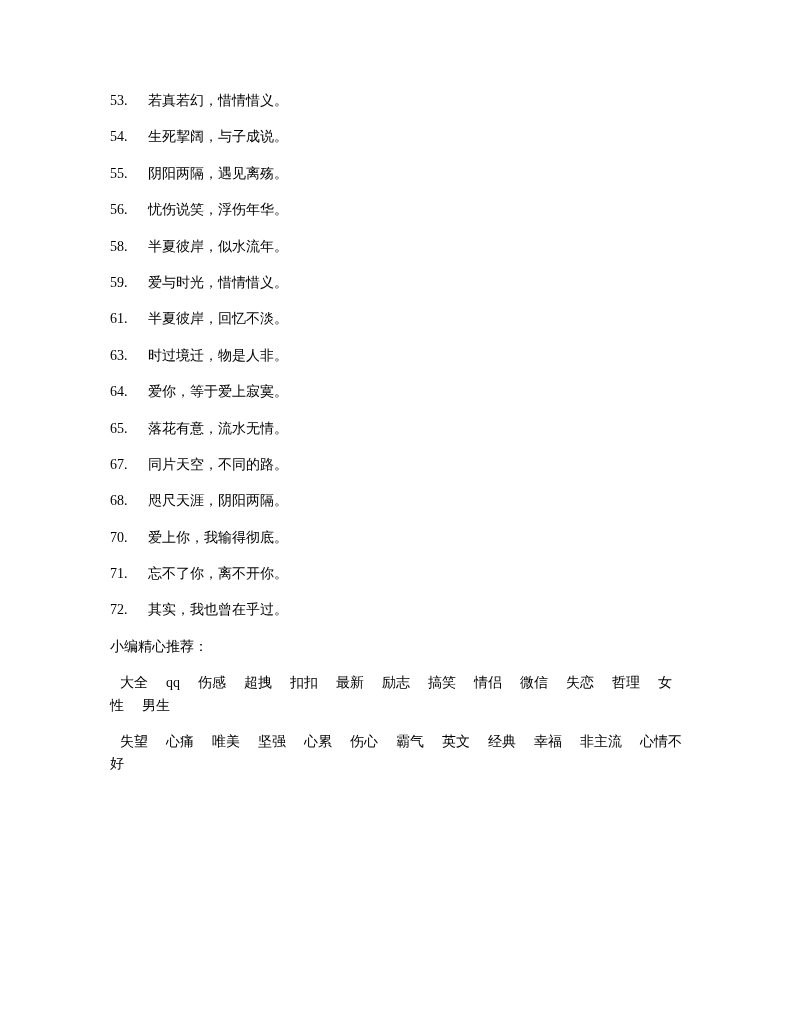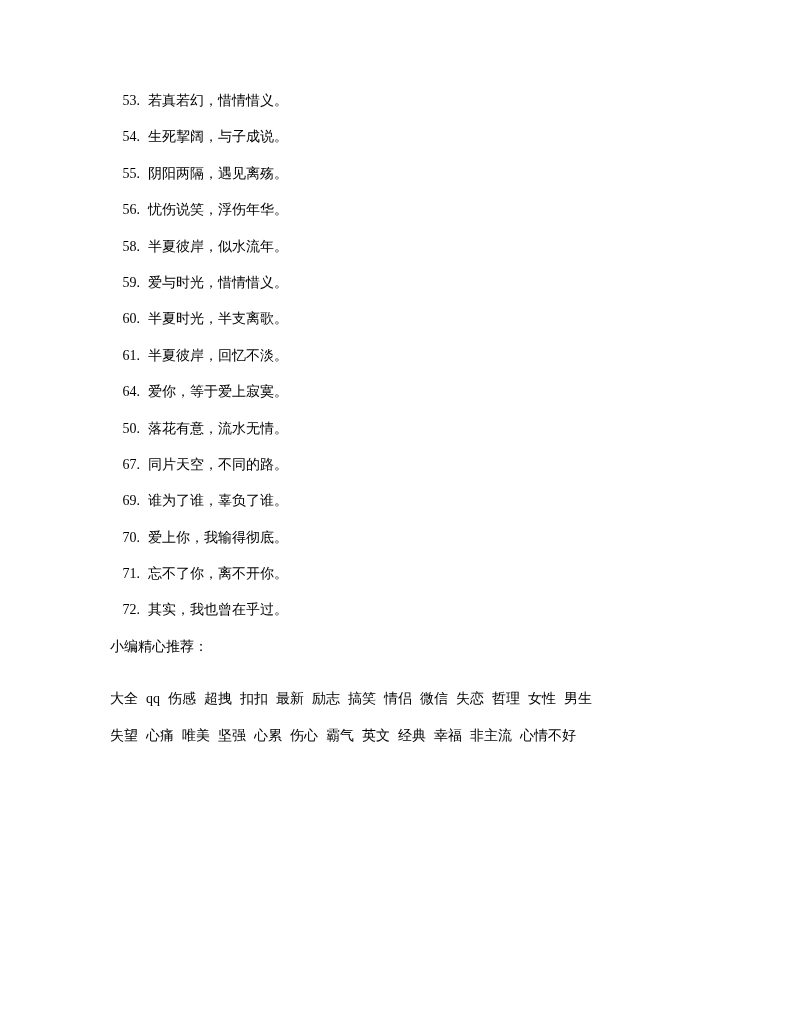--- a/index.html
+++ b/index.html
@@ -16,37 +16,37 @@
     color: #000000;
     padding: 90px 110px 0 110px;
     line-height: 1.6;
   }
   .list-item {
     display: flex;
     margin-bottom: 14px;
   }
   .item-number {
     min-width: 38px;
-    text-align: right;
     padding-right: 8px;
   }
   .item-text {
     flex: 1;
   }
   .recommend-title {
     margin-top: 4px;
-    margin-bottom: 30px;
+    margin-bottom: 14px;
   }
   .tags-row {
     margin-bottom: 14px;
     word-spacing: 4px;
   }
   .tag {
     display: inline;
     margin-right: 8px;
+    margin-left: 10px;
   }
 </style>
 </head>
 <body>
 
 <div id="list-container">
     <div class="list-item">
       <span class="item-number">53.</span>
       <span class="item-text">若真若幻，惜情惜义。</span>
     </div>
@@ -64,42 +64,42 @@
     </div>
     <div class="list-item">
       <span class="item-number">58.</span>
       <span class="item-text">半夏彼岸，似水流年。</span>
     </div>
     <div class="list-item">
       <span class="item-number">59.</span>
       <span class="item-text">爱与时光，惜情惜义。</span>
     </div>
     <div class="list-item">
-      <span class="item-number">60.</span>
-      <span class="item-text">半夏时光，半支离歌。</span>
+      <span class="item-number">61.</span>
+      <span class="item-text">半夏彼岸，回忆不淡。</span>
     </div>
     <div class="list-item">
-      <span class="item-number">61.</span>
-      <span class="item-text">半夏彼岸，回忆不淡。</span>
+      <span class="item-number">63.</span>
+      <span class="item-text">时过境迁，物是人非。</span>
     </div>
     <div class="list-item">
       <span class="item-number">64.</span>
       <span class="item-text">爱你，等于爱上寂寞。</span>
     </div>
     <div class="list-item">
-      <span class="item-number">50.</span>
+      <span class="item-number">65.</span>
       <span class="item-text">落花有意，流水无情。</span>
     </div>
     <div class="list-item">
       <span class="item-number">67.</span>
       <span class="item-text">同片天空，不同的路。</span>
     </div>
     <div class="list-item">
-      <span class="item-number">69.</span>
-      <span class="item-text">谁为了谁，辜负了谁。</span>
+      <span class="item-number">68.</span>
+      <span class="item-text">咫尺天涯，阴阳两隔。</span>
     </div>
     <div class="list-item">
       <span class="item-number">70.</span>
       <span class="item-text">爱上你，我输得彻底。</span>
     </div>
     <div class="list-item">
       <span class="item-number">71.</span>
       <span class="item-text">忘不了你，离不开你。</span>
     </div>
     <div class="list-item">

